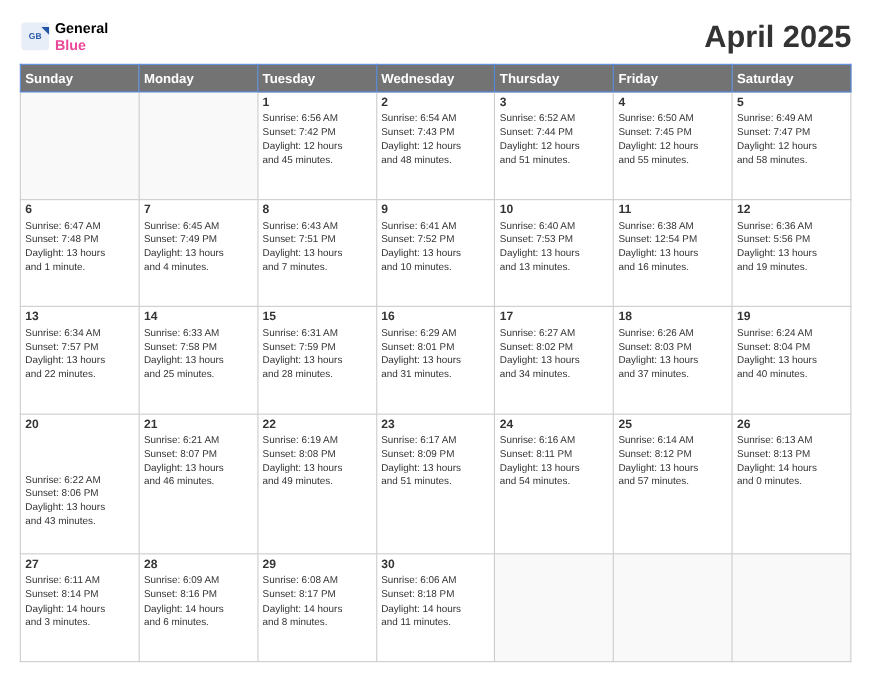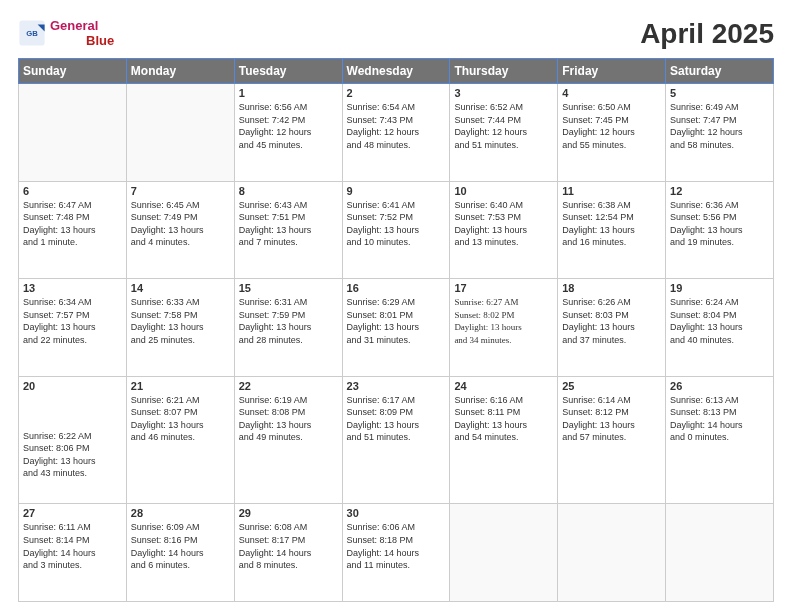--- a/index.html
+++ b/index.html
@@ -28,29 +28,28 @@
       display: flex;
       align-items: center;
     }
     .logo-text {
       display: flex;
       flex-direction: column;
       font-size: 13px;
       font-weight: bold;
     }
     .logo-general {
-      color: #be185d;
+      color: #000000;
       font-size: 13px;
       font-weight: bold;
     }
     .logo-blue {
-      color: #b91c1c;
+      color: #ec4899;
       font-size: 13px;
       font-weight: bold;
-      margin-left: 36px;
     }
     .logo-icon {
       width: 28px;
       height: 28px;
       margin-right: 4px;
     }
     .title-section {
       text-align: right;
     }
     .month-title {
@@ -249,21 +248,21 @@
           </td>
           <td>
             <span class="day-num">16</span>
             <div class="day-info" style="white-space: pre-line;">Sunrise: 6:29 AM
 Sunset: 8:01 PM
 Daylight: 13 hours
 and 31 minutes.</div>
           </td>
           <td>
             <span class="day-num">17</span>
-            <div class="day-info" style="white-space: pre-line; font-family: Liberation Serif, serif;">Sunrise: 6:27 AM
+            <div class="day-info" style="white-space: pre-line;">Sunrise: 6:27 AM
 Sunset: 8:02 PM
 Daylight: 13 hours
 and 34 minutes.</div>
           </td>
           <td>
             <span class="day-num">18</span>
             <div class="day-info" style="white-space: pre-line;">Sunrise: 6:26 AM
 Sunset: 8:03 PM
 Daylight: 13 hours
 and 37 minutes.</div>

